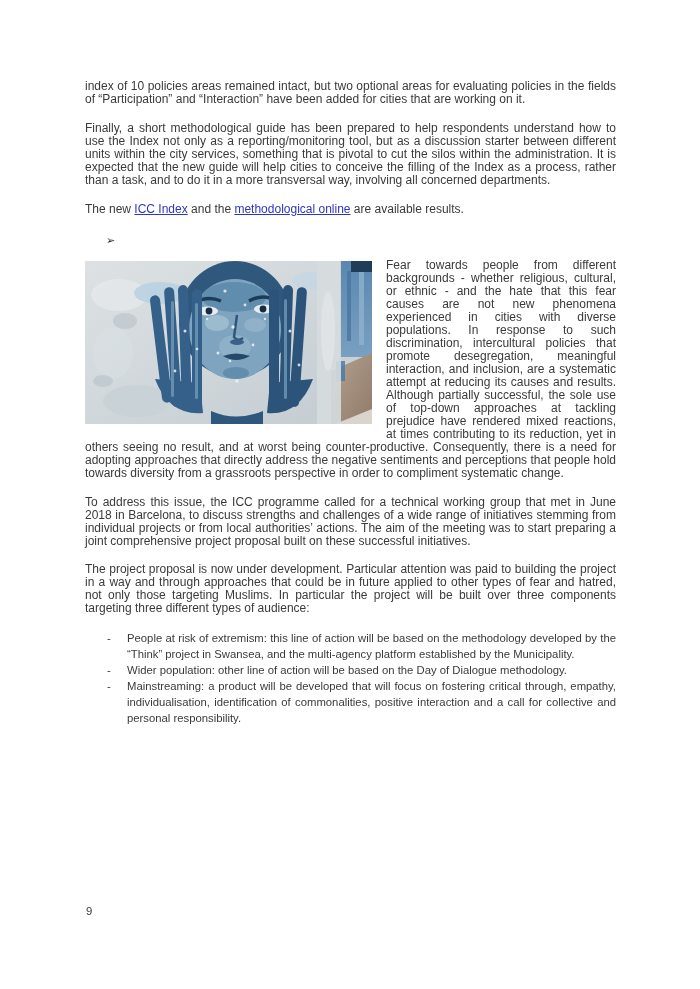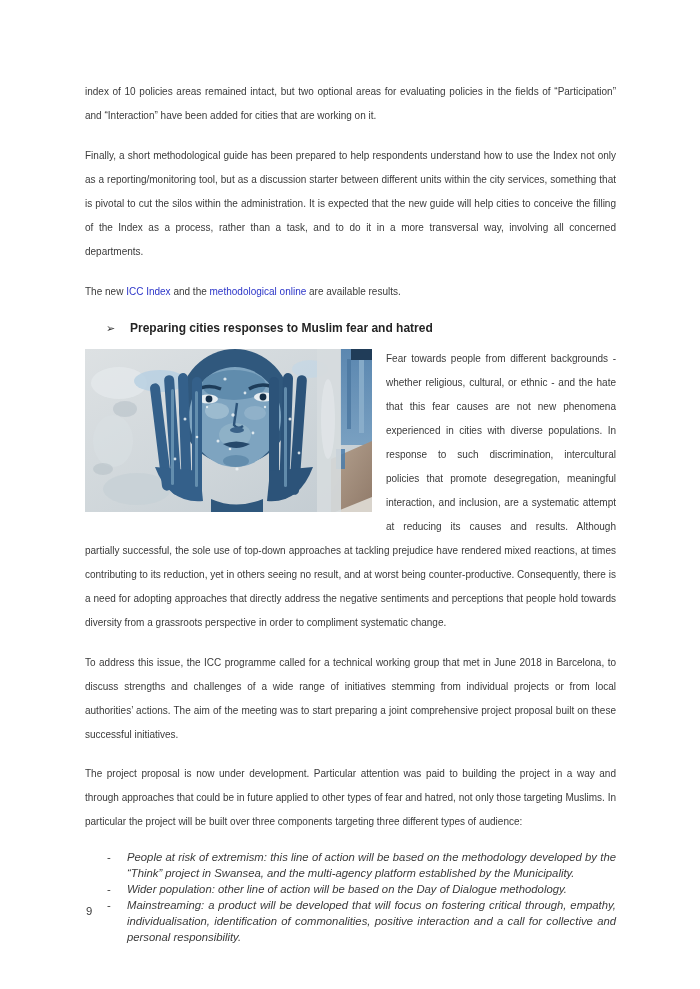--- a/index.html
+++ b/index.html
@@ -12,28 +12,29 @@
     color: #3a3a3a;
     overflow: hidden;
   }
   .content {
     position: absolute;
     left: 85px;
     top: 80px;
     width: 531px;
   }
   p.body {
-    font-size: 10px;
-    line-height: 24px;
+    font-size: 12px;
+    line-height: 13px;
     text-align: justify;
     margin: 0 0 15.9px 0;
   }
   .links-line { margin-bottom: 11px; }
   a.doc-link {
     color: #2c35c8;
+    text-decoration: underline;
     cursor: pointer;
   }
   h2.heading {
     display: flex;
     align-items: baseline;
     font-size: 12px;
     line-height: 16px;
     font-weight: bold;
     color: #252525;
     margin: 0 0 11px 0;
@@ -53,21 +54,21 @@
     margin: 2px 14px 5px 0;
   }
   .mural svg { display: block; }
   .bullets { margin: 0 0 0 22px; }
   .bullet-row {
     display: flex;
     font-size: 11.3px;
     line-height: 15.9px;
   }
   .dash { flex: none; width: 20px; }
-  .bullet-text { flex: 1; text-align: justify; font-style: italic; }
+  .bullet-text { flex: 1; text-align: justify; }
   .page-number {
     position: absolute;
     left: 86px;
     top: 905px;
     font-size: 11.3px;
     color: #3a3a3a;
   }
 </style>
 </head>
 <body>
@@ -76,21 +77,20 @@
   <div class="content">
 
     <p class="body">index of 10 policies areas remained intact, but two optional areas for evaluating policies in the fields of “Participation” and “Interaction” have been added for cities that are working on it.</p>
 
     <p class="body">Finally, a short methodological guide has been prepared to help respondents understand how to use the Index not only as a reporting/monitoring tool, but as a discussion starter between different units within the city services, something that is pivotal to cut the silos within the administration. It is expected that the new guide will help cities to conceive the filling of the Index as a process, rather than a task, and to do it in a more transversal way, involving all concerned departments.</p>
 
     <p class="body links-line"><span>The new </span><a class="doc-link">ICC Index</a><span> and the </span><a class="doc-link">methodological online</a><span> are available results.</span></p>
 
     <h2 class="heading">
         <span class="arrow">➢</span>
-        <span>Preparing cities responses to Muslim fear and hatred</span>
       </h2>
 
     <p class="body"><span class="mural" aria-label="Blue mural painting of a woman's face with hands pressed to her cheeks, on a white wall with blue wall and tan steps at right">
           <svg width="287" height="163" viewBox="0 0 287 163" xmlns="http://www.w3.org/2000/svg">
       <defs>
         <linearGradient id="wallg" x1="0" y1="0" x2="1" y2="1">
           <stop offset="0" stop-color="#dde1e3"></stop>
           <stop offset="0.55" stop-color="#cfd6da"></stop>
           <stop offset="1" stop-color="#c2cbd1"></stop>
         </linearGradient>

